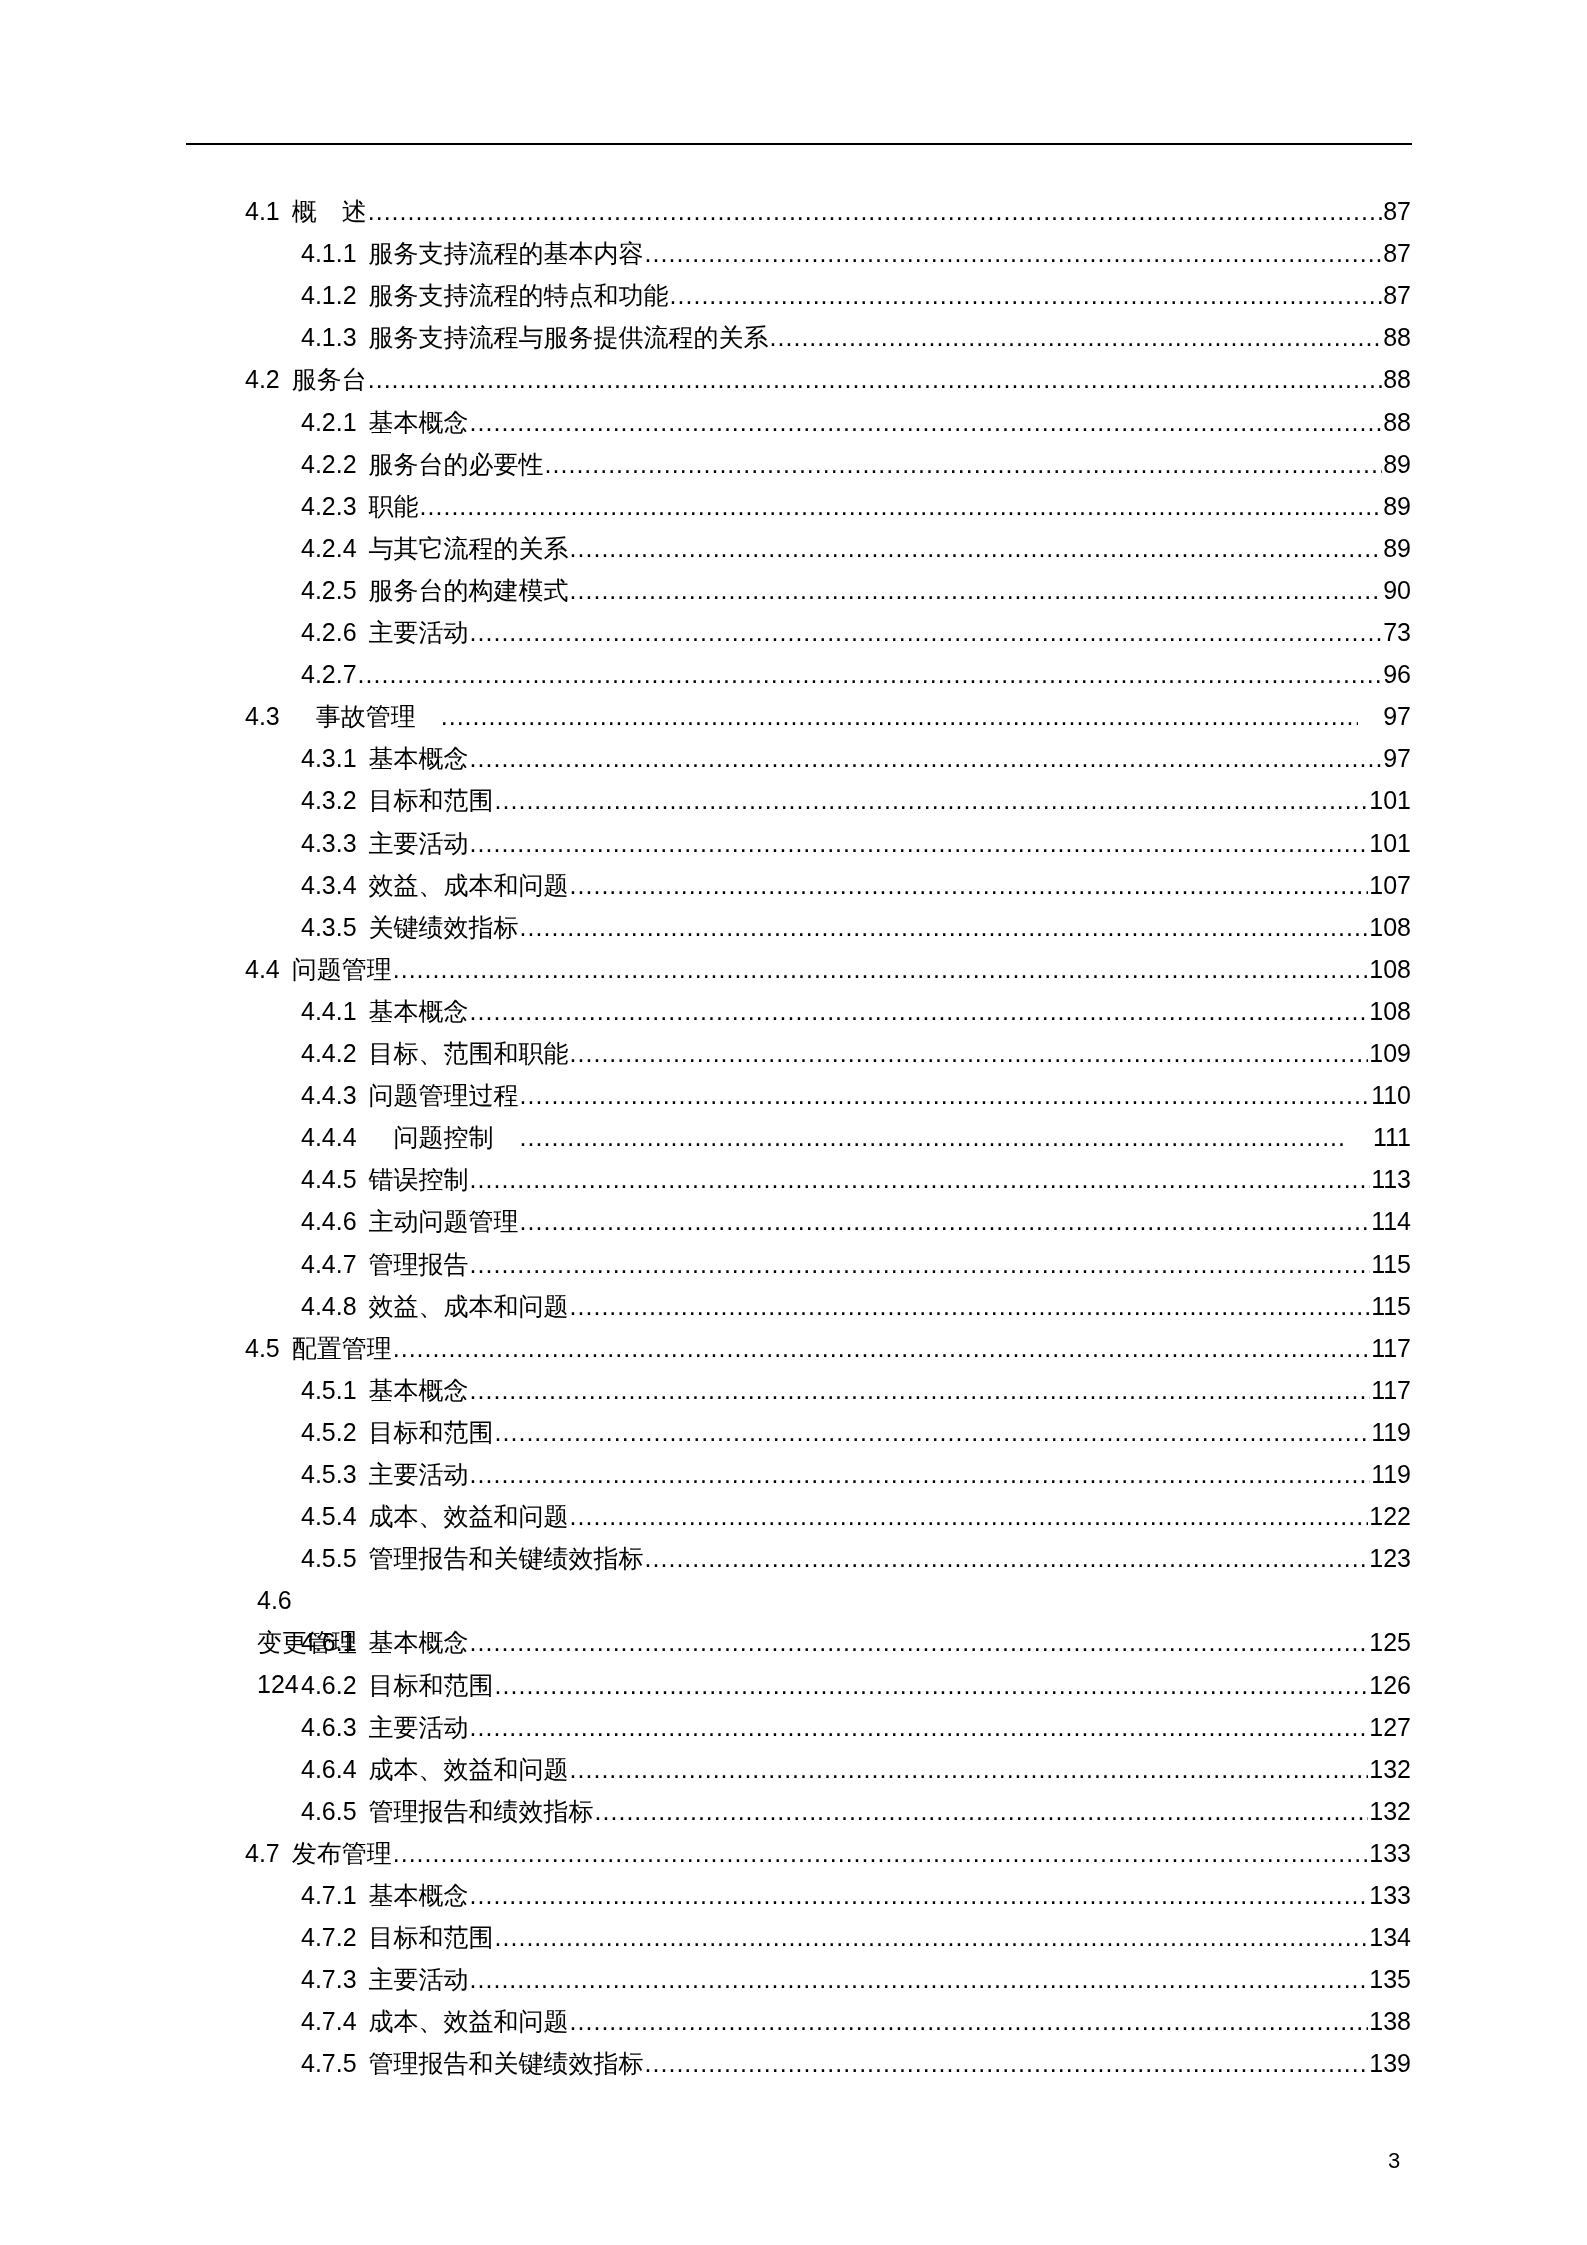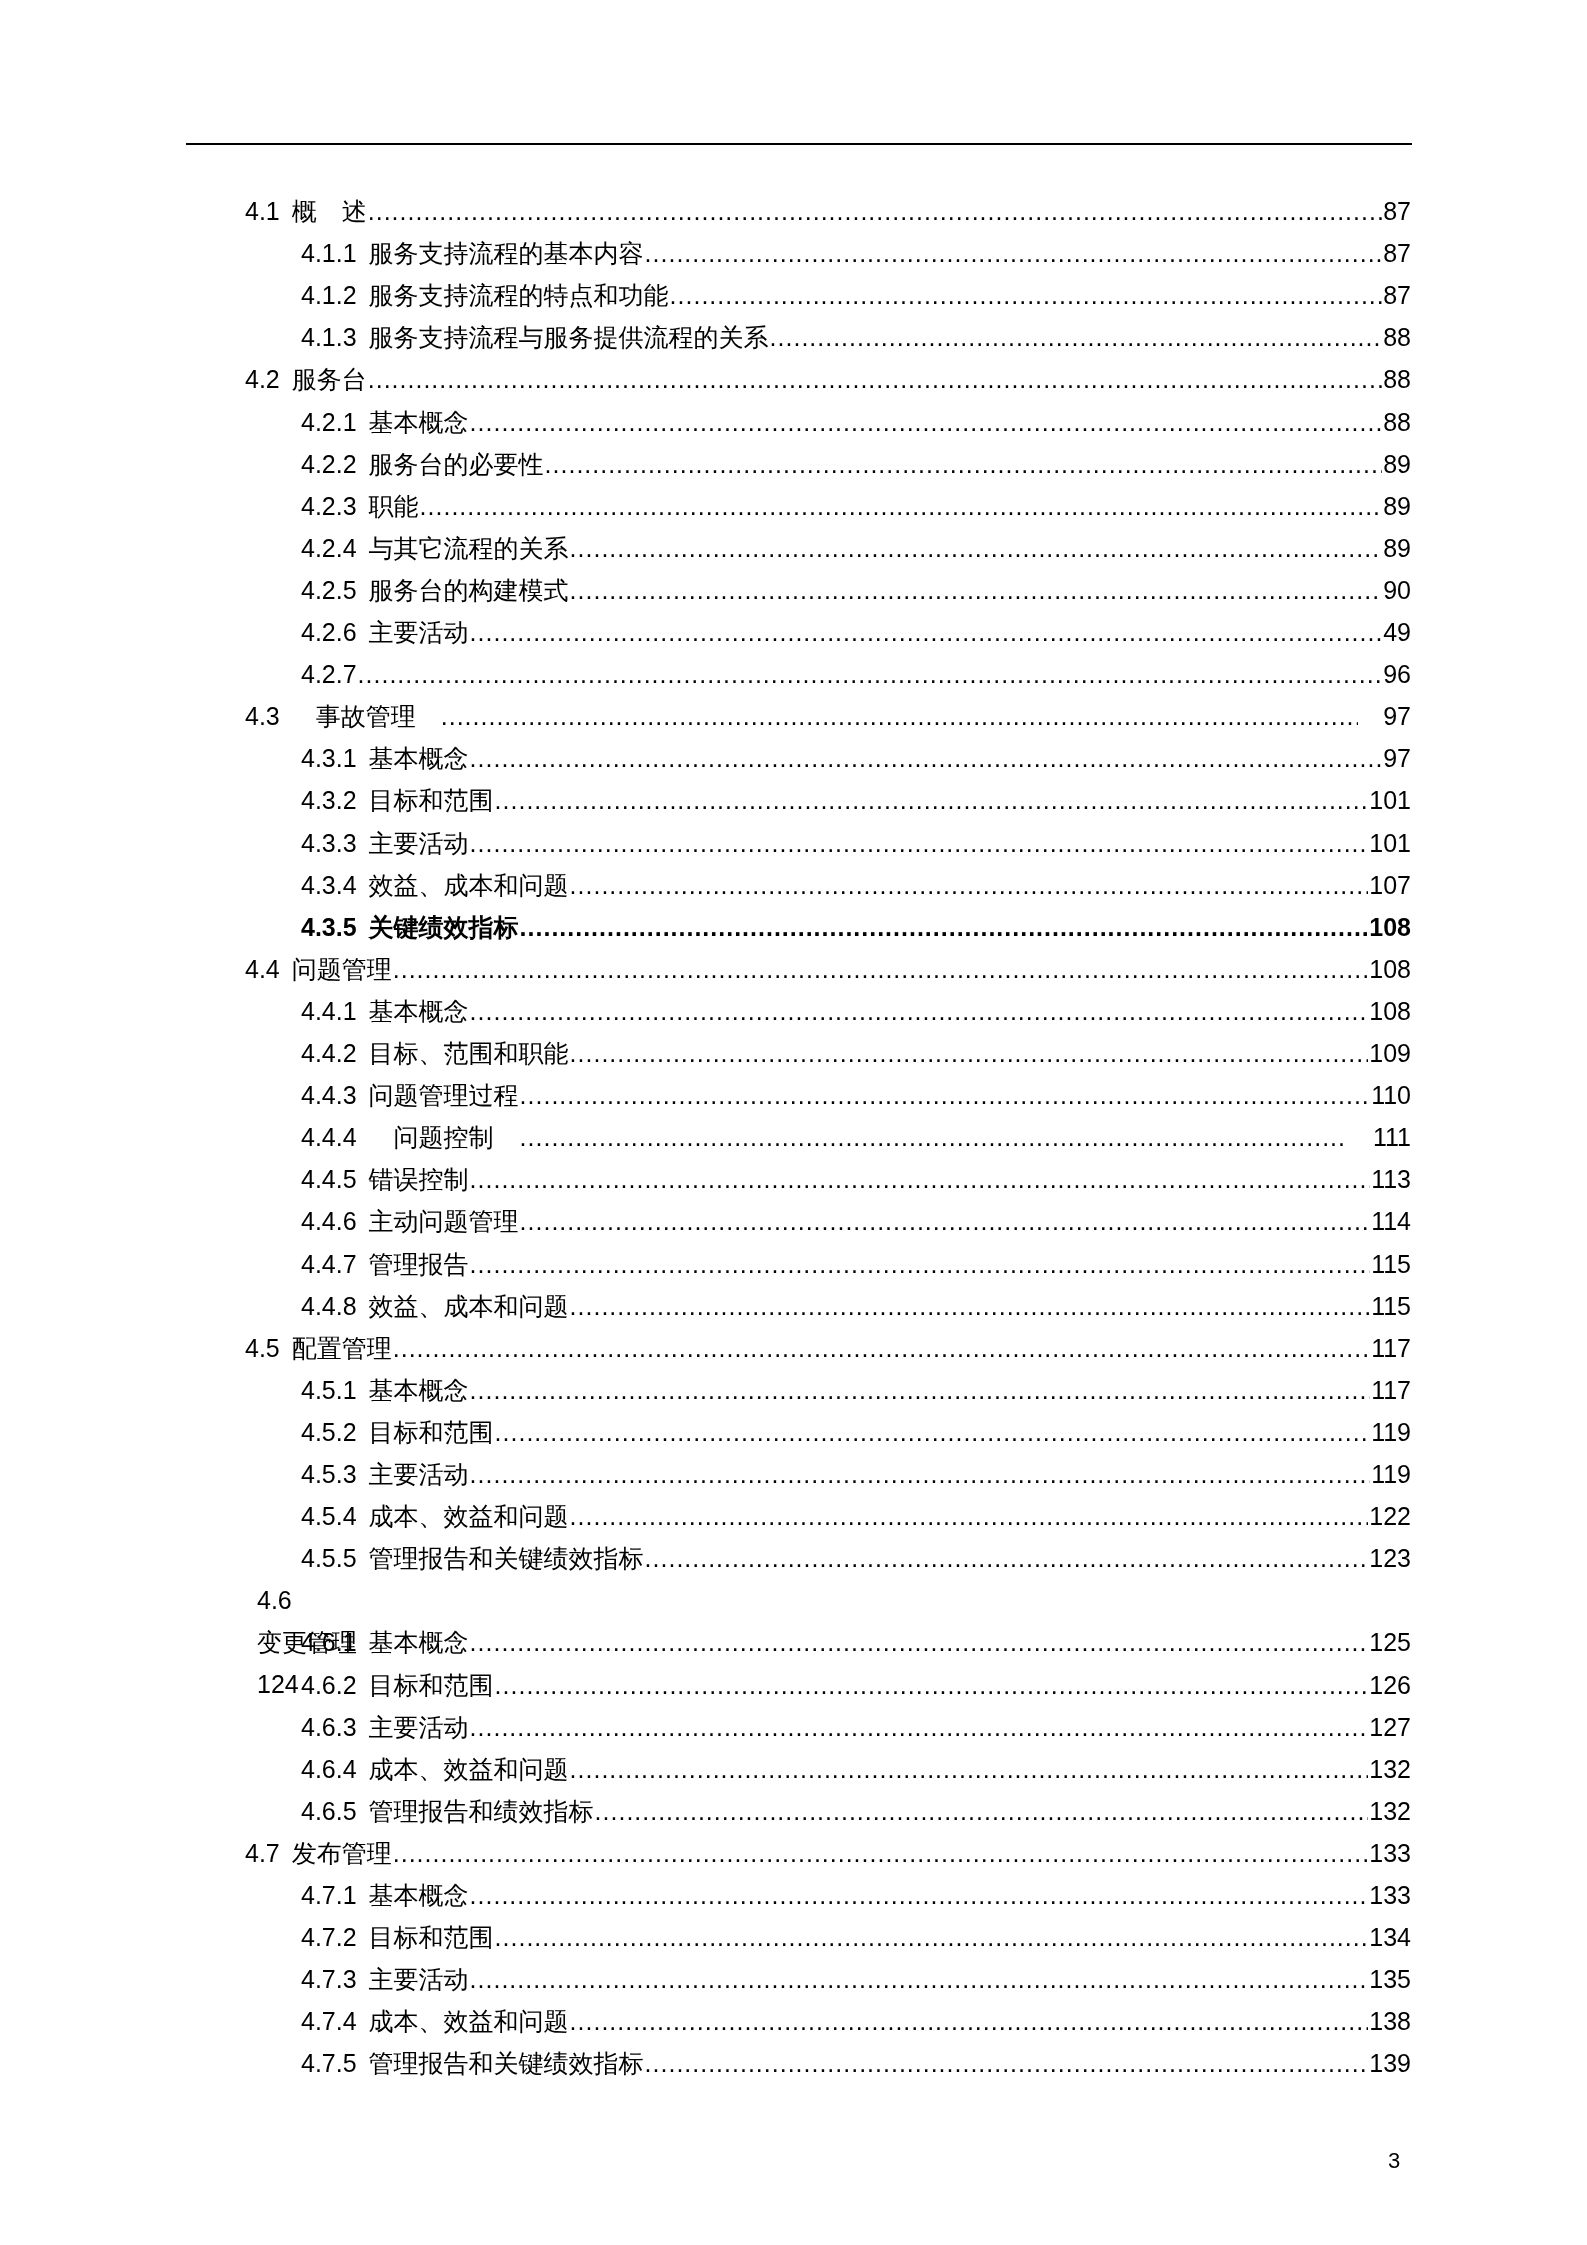--- a/index.html
+++ b/index.html
@@ -81,21 +81,21 @@
     <div class="toc-entry l2" style="top: 378.9px;">
       <span class="num">4.2.5</span>
       <span class="title">服务台的构建模式</span>
       <span class="leader"></span>
       <span class="page">90</span>
     </div>
     <div class="toc-entry l2" style="top: 421px;">
       <span class="num">4.2.6</span>
       <span class="title">主要活动</span>
       <span class="leader"></span>
-      <span class="page">49</span>
+      <span class="page">73</span>
     </div>
     <div class="toc-entry l2" style="top: 463.1px;">
       <span class="num">4.2.7</span>
       <span class="leader"></span>
       <span class="page">96</span>
     </div>
     <div class="toc-entry l1" style="top: 505.2px; gap: 24px;">
       <span class="num">4.3</span>
       <span class="title">事故管理</span>
       <span class="leader"></span>
@@ -118,21 +118,21 @@
       <span class="title">主要活动</span>
       <span class="leader"></span>
       <span class="page">101</span>
     </div>
     <div class="toc-entry l2" style="top: 673.6px;">
       <span class="num">4.3.4</span>
       <span class="title">效益、成本和问题</span>
       <span class="leader"></span>
       <span class="page">107</span>
     </div>
-    <div class="toc-entry l2" style="top: 715.7px; font-weight: bold;">
+    <div class="toc-entry l2" style="top: 715.7px;">
       <span class="num">4.3.5</span>
       <span class="title">关键绩效指标</span>
       <span class="leader"></span>
       <span class="page">108</span>
     </div>
     <div class="toc-entry l1" style="top: 757.8px;">
       <span class="num">4.4</span>
       <span class="title">问题管理</span>
       <span class="leader"></span>
       <span class="page">108</span>

